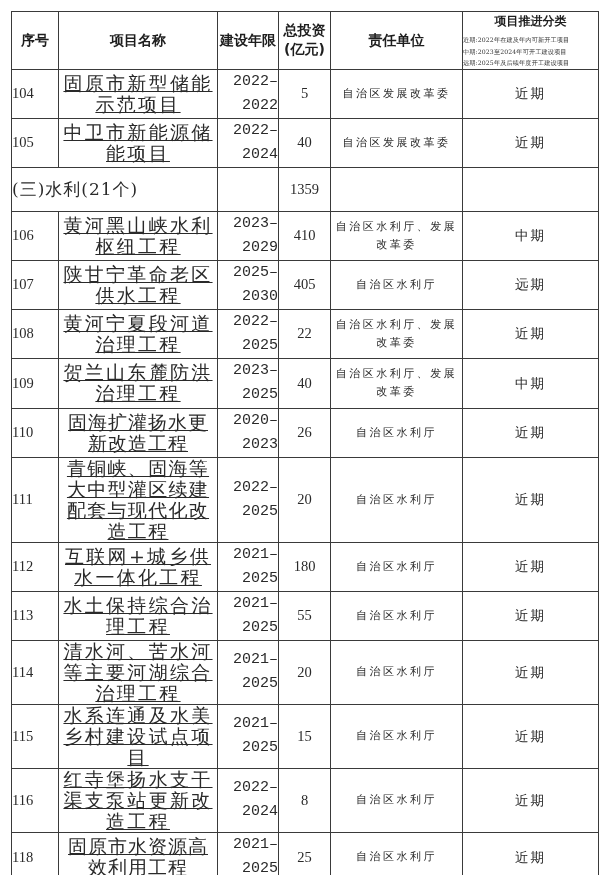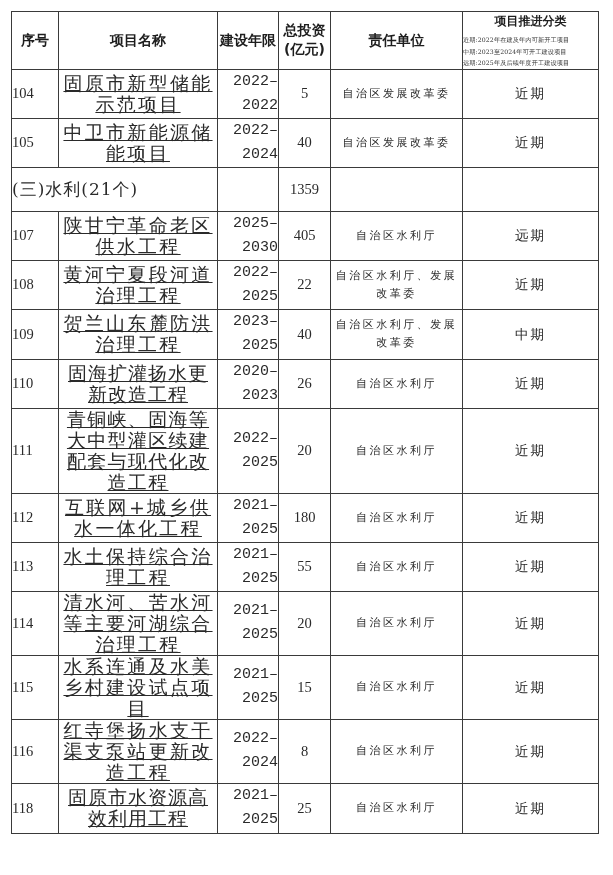--- a/index.html
+++ b/index.html
@@ -74,20 +74,28 @@
     </tr>
 
     <tr style="height:44px">
       <td class="section" colspan="2">(三)水利(21个)</td>
       <td></td>
       <td class="inv">1359</td>
       <td></td>
       <td></td>
     </tr>
 
+    <tr style="height:48px">
+      <td class="num">106</td>
+      <td class="name">黄河黑山峡水利枢纽工程</td>
+      <td class="period"><span>2023–</span><br><span>2029</span></td>
+      <td class="inv">410</td>
+      <td class="unit">自治区水利厅、发展改革委</td>
+      <td class="cat">中期</td>
+    </tr>
 
     <tr style="height:48px">
       <td class="num">107</td>
       <td class="name">陕甘宁革命老区供水工程</td>
       <td class="period"><span>2025–</span><br><span>2030</span></td>
       <td class="inv">405</td>
       <td class="unit">自治区水利厅</td>
       <td class="cat">远期</td>
     </tr>
 

